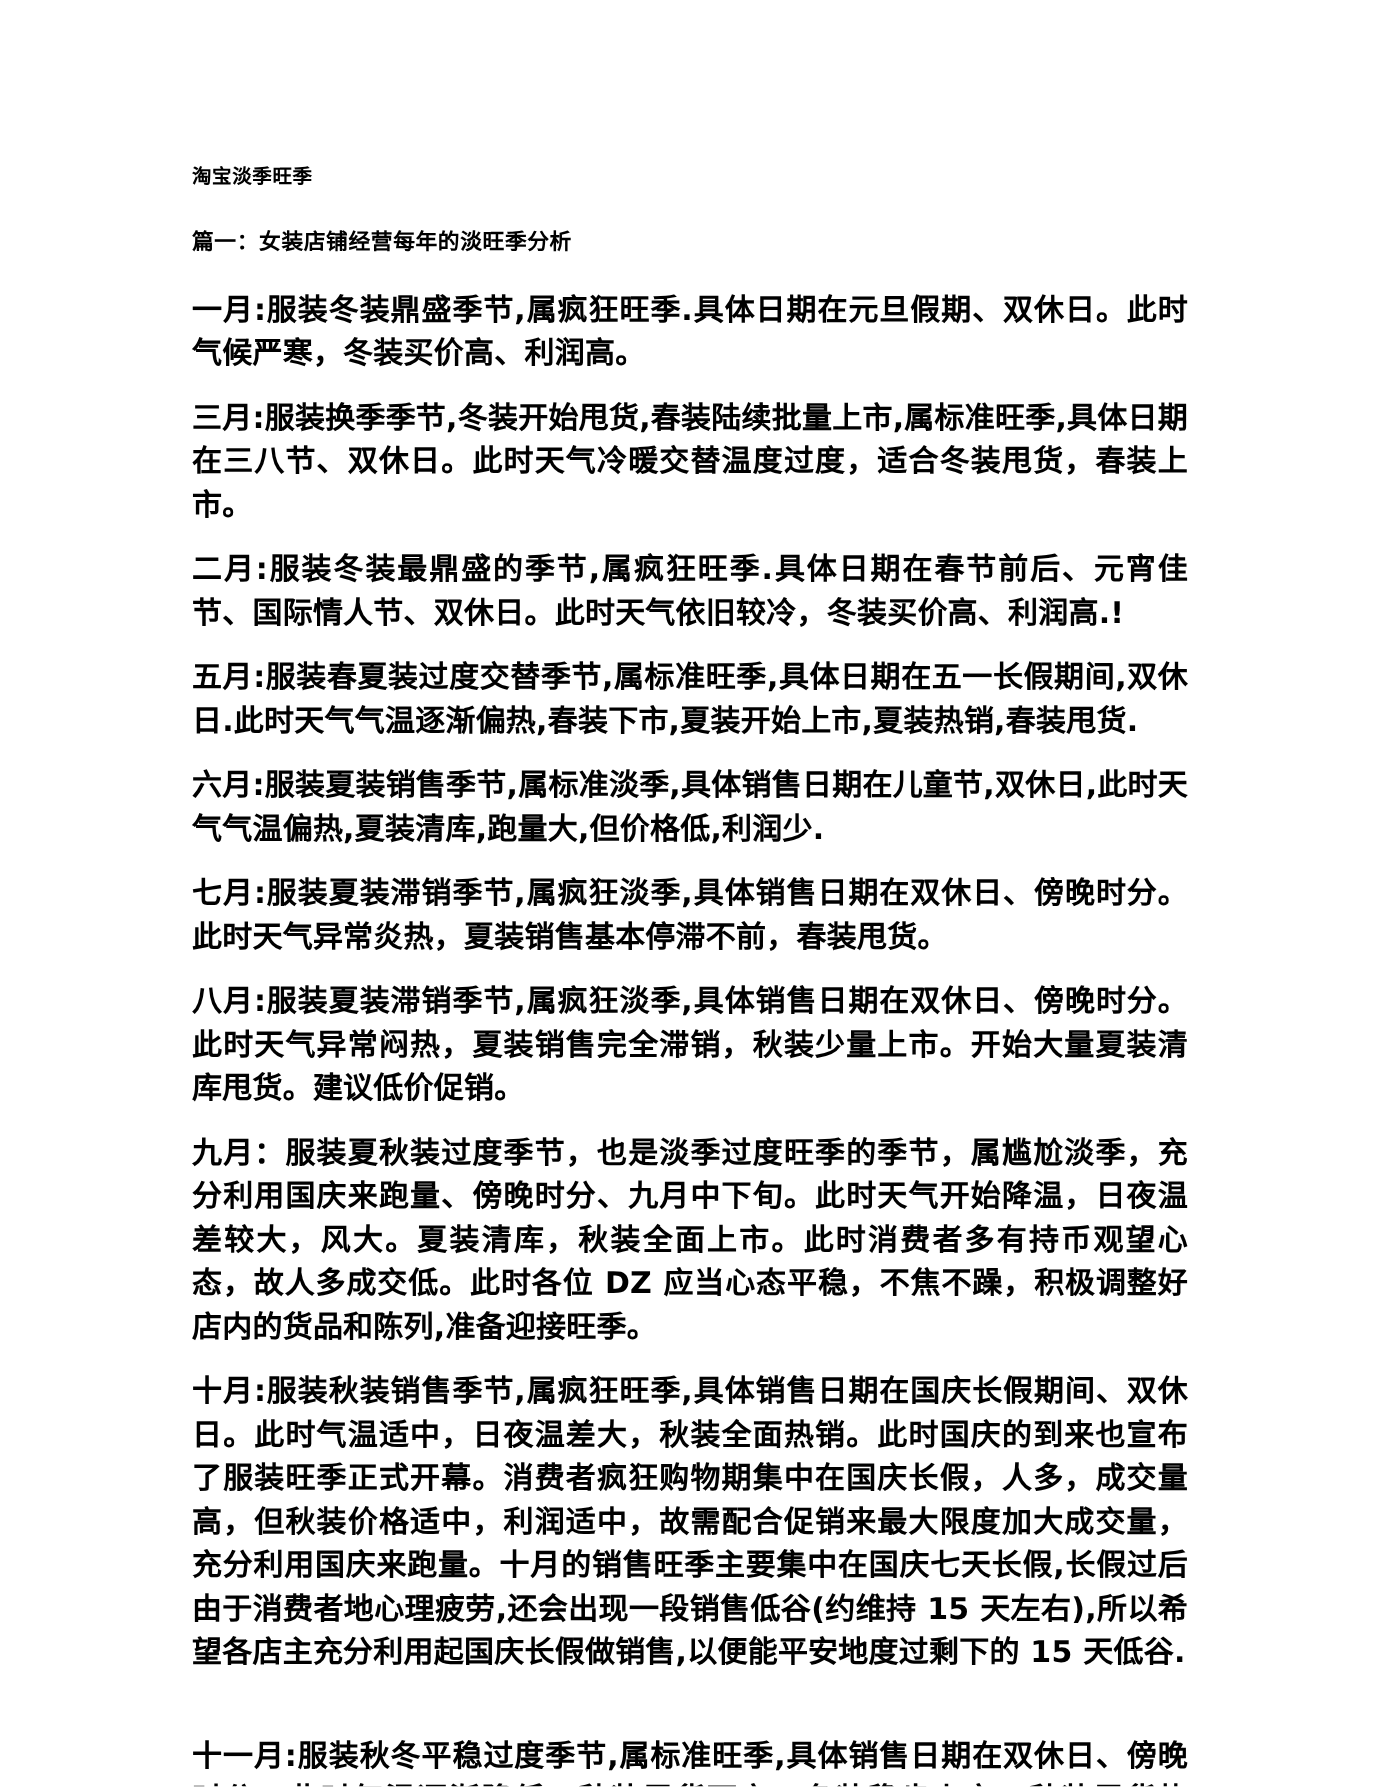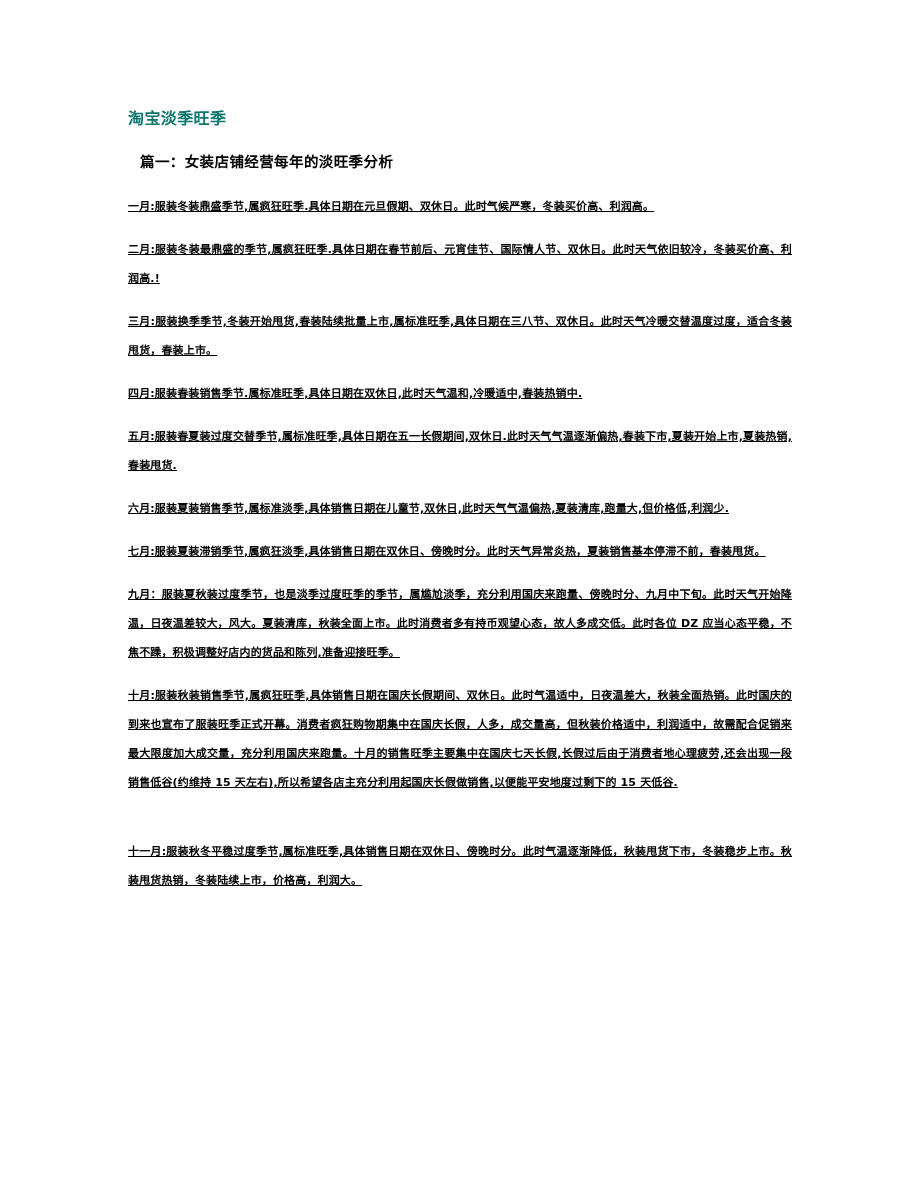--- a/index.html
+++ b/index.html
@@ -22,76 +22,75 @@
     overflow: hidden;
     box-sizing: border-box;
   }
   .content {
     position: absolute;
     left: 128px;
     top: 104px;
     width: 664px;
   }
   .doc-title {
-    font-size: 16px;
+    font-size: 13px;
     font-weight: 700;
     line-height: 29px;
     letter-spacing: 0.4px;
     margin: 0 0 15px 0;
-    color: #0f766e;
+    color: #000000;
   }
   .doc-heading {
     font-size: 14.5px;
     font-weight: 700;
     line-height: 29px;
     letter-spacing: 0.4px;
-    margin: 0 0 15px 12px;
+    margin: 0 0 15px 0;
     color: #000;
   }
   .para {
-    font-size: 11px;
+    font-size: 20px;
     font-weight: 700;
     line-height: 29px;
     letter-spacing: 0.15px;
     margin: 0 0 14px 0;
     text-align: justify;
     text-justify: inter-character;
     color: #000;
     word-break: break-all;
-    text-decoration: underline;
   }
   .para:last-child {
     margin-bottom: 0;
     margin-top: 40px;
   }
 </style>
 </head>
 <body>
 
 <div class="page">
   <div class="content">
 
     <h1 class="doc-title">淘宝淡季旺季</h1>
 
     <h2 class="doc-heading">篇一：女装店铺经营每年的淡旺季分析</h2>
 
     <p class="para">一月:服装冬装鼎盛季节,属疯狂旺季.具体日期在元旦假期、双休日。此时气候严寒，冬装买价高、利润高。</p>
 
+    <p class="para">三月:服装换季季节,冬装开始甩货,春装陆续批量上市,属标准旺季,具体日期在三八节、双休日。此时天气冷暖交替温度过度，适合冬装甩货，春装上市。</p>
+
     <p class="para">二月:服装冬装最鼎盛的季节,属疯狂旺季.具体日期在春节前后、元宵佳节、国际情人节、双休日。此时天气依旧较冷，冬装买价高、利润高.!</p>
 
-    <p class="para">三月:服装换季季节,冬装开始甩货,春装陆续批量上市,属标准旺季,具体日期在三八节、双休日。此时天气冷暖交替温度过度，适合冬装甩货，春装上市。</p>
-
-    <p class="para">四月:服装春装销售季节.属标准旺季,具体日期在双休日,此时天气温和,冷暖适中,春装热销中.</p>
 
     <p class="para">五月:服装春夏装过度交替季节,属标准旺季,具体日期在五一长假期间,双休日.此时天气气温逐渐偏热,春装下市,夏装开始上市,夏装热销,春装甩货.</p>
 
     <p class="para">六月:服装夏装销售季节,属标准淡季,具体销售日期在儿童节,双休日,此时天气气温偏热,夏装清库,跑量大,但价格低,利润少.</p>
 
     <p class="para">七月:服装夏装滞销季节,属疯狂淡季,具体销售日期在双休日、傍晚时分。此时天气异常炎热，夏装销售基本停滞不前，春装甩货。</p>
 
+    <p class="para">八月:服装夏装滞销季节,属疯狂淡季,具体销售日期在双休日、傍晚时分。此时天气异常闷热，夏装销售完全滞销，秋装少量上市。开始大量夏装清库甩货。建议低价促销。</p>
 
     <p class="para">九月：服装夏秋装过度季节，也是淡季过度旺季的季节，属尴尬淡季，充分利用国庆来跑量、傍晚时分、九月中下旬。此时天气开始降温，日夜温差较大，风大。夏装清库，秋装全面上市。此时消费者多有持币观望心态，故人多成交低。此时各位 DZ 应当心态平稳，不焦不躁，积极调整好店内的货品和陈列,准备迎接旺季。</p>
 
     <p class="para">十月:服装秋装销售季节,属疯狂旺季,具体销售日期在国庆长假期间、双休日。此时气温适中，日夜温差大，秋装全面热销。此时国庆的到来也宣布了服装旺季正式开幕。消费者疯狂购物期集中在国庆长假，人多，成交量高，但秋装价格适中，利润适中，故需配合促销来最大限度加大成交量，充分利用国庆来跑量。十月的销售旺季主要集中在国庆七天长假,长假过后由于消费者地心理疲劳,还会出现一段销售低谷(约维持 15 天左右),所以希望各店主充分利用起国庆长假做销售,以便能平安地度过剩下的 15 天低谷.</p>
 
     <p class="para">十一月:服装秋冬平稳过度季节,属标准旺季,具体销售日期在双休日、傍晚时分。此时气温逐渐降低，秋装甩货下市，冬装稳步上市。秋装甩货热销，冬装陆续上市，价格高，利润大。</p>
 
   </div>
 </div>
 

